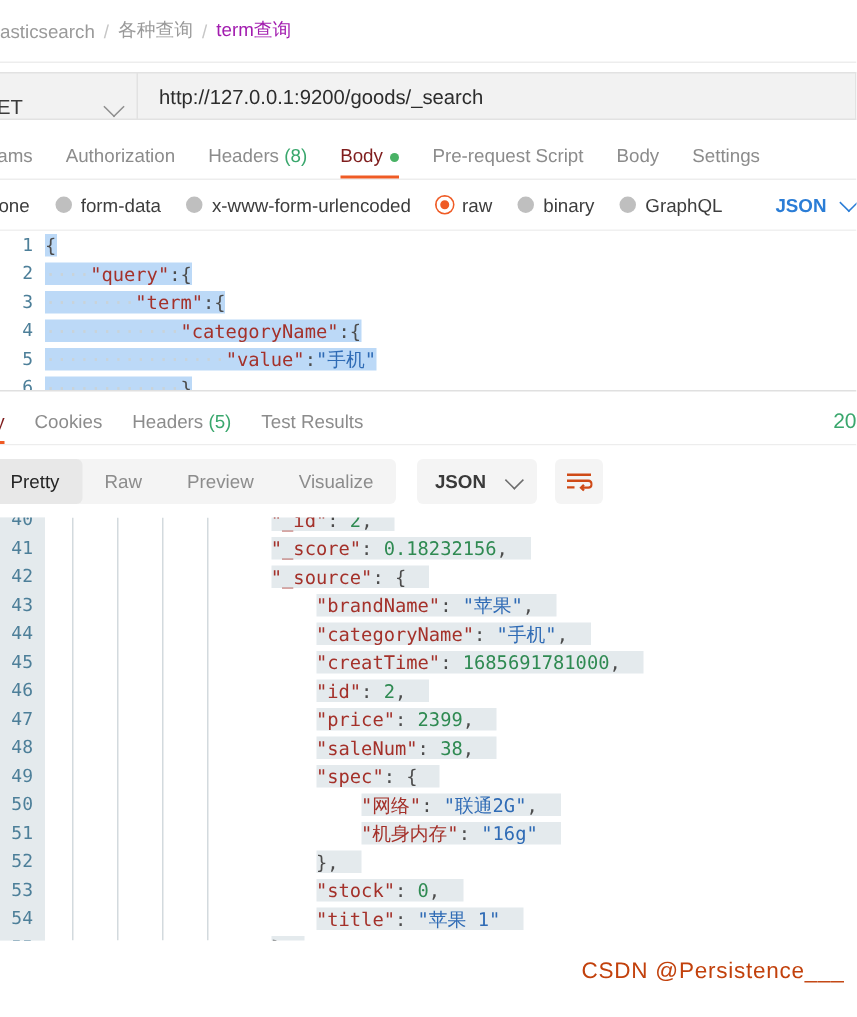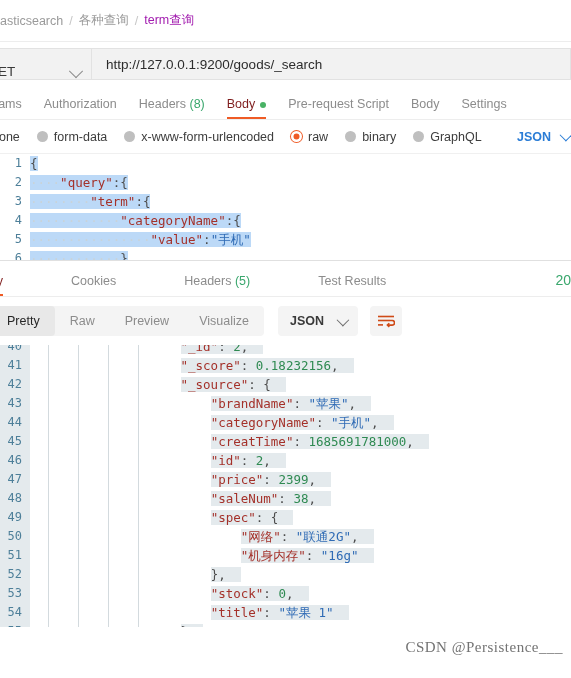--- a/index.html
+++ b/index.html
@@ -101,21 +101,21 @@
   .resbg{background:#e4eaed;}
   .ws{color:#c9d3d8;}
 
   
   .req-editor{height:106px;overflow:hidden;border-bottom:1px solid #e0e0e0;}
   .req-editor .ln{color:#4d7f99;}
 
   
   .res-tabs{
     height:36px;display:flex;align-items:flex-end;background:#fff;
-    border-bottom:1px solid #ededed;box-sizing:border-box;gap:48px;
+    border-bottom:1px solid #ededed;box-sizing:border-box;
   }
   .res-tabs .rtab{margin-right:20px;}
   .status{margin-left:auto;color:#3aa76d;font-size:14px;padding-bottom:8px;padding-right:0;}
 
   
   .res-toolbar{height:48px;display:flex;align-items:center;background:#fff;box-sizing:border-box;}
   .seg{display:flex;background:#f4f4f4;border-radius:4px;height:30px;align-items:center;margin-left:-8px;}
   .seg-item{font-size:12.5px;color:#8c8c8c;padding:0 15px;height:30px;line-height:30px;cursor:pointer;}
   .seg-item.active{background:#e8e8e8;color:#262626;border-radius:4px;font-weight:normal;}
   .fmt-sel{
@@ -136,22 +136,22 @@
   .res-body .ln{color:#4d7f99;background:#e4eaed;}
   .gutterfill{position:absolute;left:0;top:0;bottom:0;width:30px;background:#e4eaed;}
   .vguide{position:absolute;top:0;bottom:0;width:1px;background:#d3dade;}
 
   .k{color:#a4312a;}
   .s{color:#2f6bb5;}
   .n{color:#2f8a52;}
   .p{color:#4c4c4c;}
 
   .watermark{
-    position:absolute;right:8px;bottom:20px;color:#737373;font-size:15px;
-    font-family:Liberation Serif, serif;letter-spacing:.5px;
+    position:absolute;right:8px;bottom:20px;color:#c2410c;font-size:15px;
+    font-family:Liberation Sans, sans-serif;letter-spacing:.5px;
   }
 </style>
 </head>
 <body>
 
 <div class="app">
 
   <div class="breadcrumb-bar">
     <span class="crumb">asticsearch</span>
     <span class="crumb-sep">/</span>

